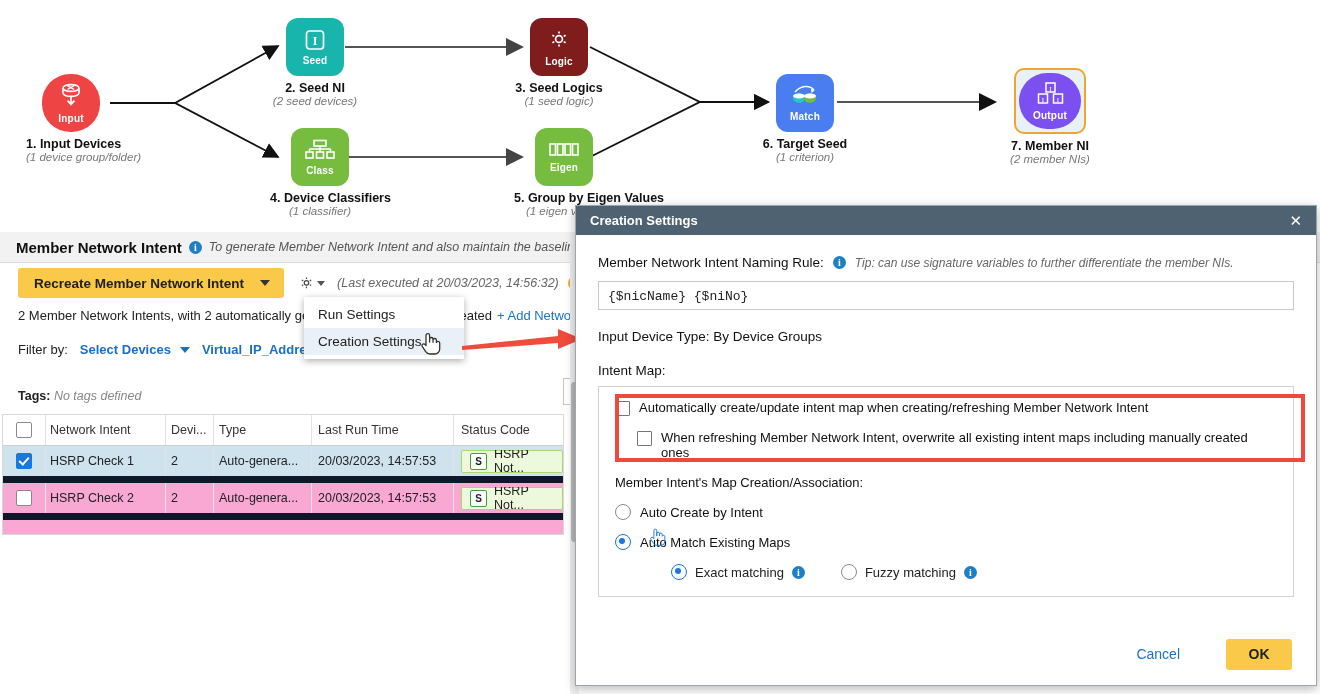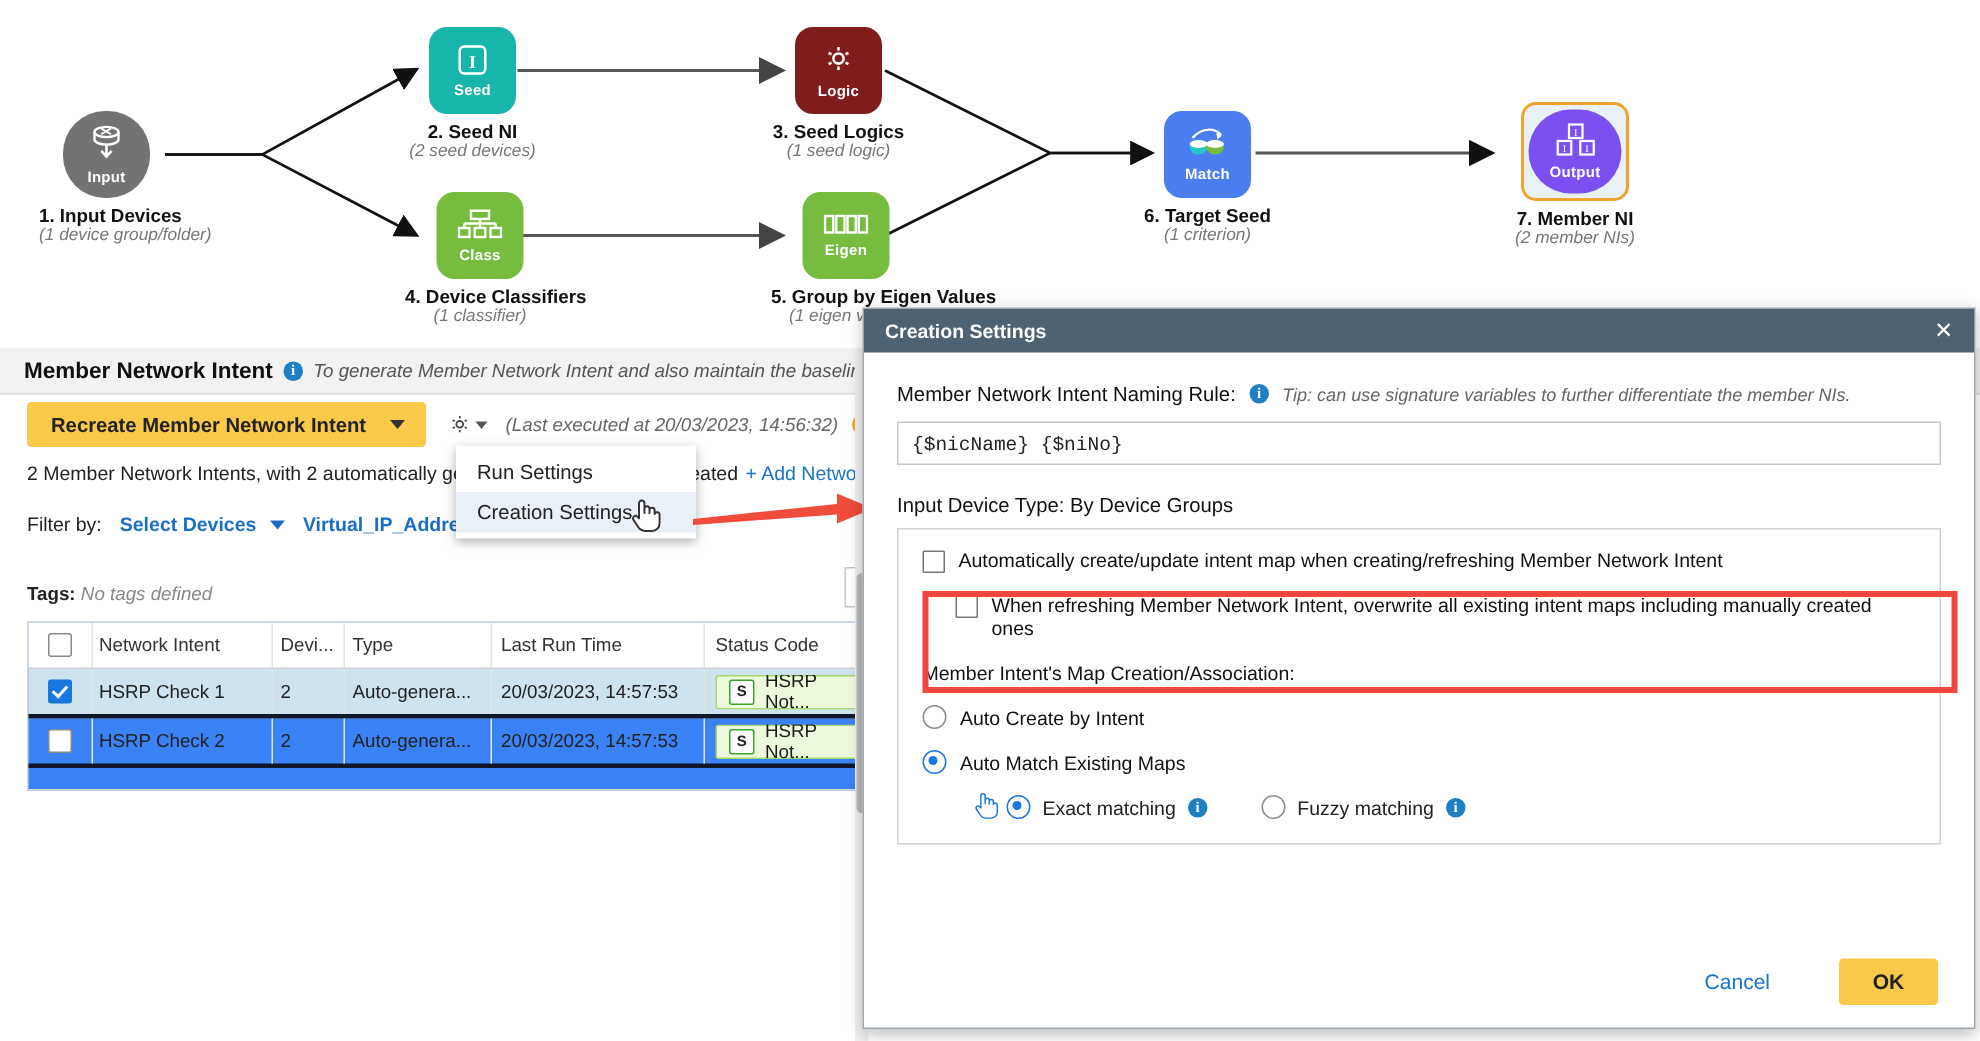--- a/index.html
+++ b/index.html
@@ -81,22 +81,22 @@
     position:absolute;left:304px;top:297px;width:160px;background:#fff;
     box-shadow:0 2px 7px rgba(0,0,0,.32);z-index:40;padding:4px 0;
   }
   .menu .mi{height:27px;line-height:27px;padding-left:14px;font-size:13.5px;color:#222;cursor:pointer;position:relative;}
   .menu .mi.hl{background:#e9f0f7;}
   .cursor-hand{position:absolute;left:420px;top:331px;z-index:45;}
 
   .red-arrow{position:absolute;left:460px;top:326px;z-index:44;}
 
   
-  .tbl{position:absolute;left:18px;top:182px;width:560px;border:1px solid #d9d9d9;border-bottom:none;background:#3b82f6;}
-  .tbl .row{display:flex;align-items:center;height:30px;border-bottom:3px solid #0f172a;font-size:12.5px;}
+  .tbl{position:absolute;left:2px;top:182px;width:560px;border:1px solid #d9d9d9;border-bottom:none;background:#f9a8d4;}
+  .tbl .row{display:flex;align-items:center;height:30px;border-bottom:7px solid #0f172a;font-size:12.5px;}
   .tbl .row.head{background:#fff;font-weight:normal;color:#333;border-bottom:1px solid #d0d0d0;}
   .tbl .row.sel{background:#cfe3ef;}
   .c-chk{width:42px;display:flex;justify-content:center;align-items:center;flex:none;}
   .c-name{width:115px;padding-left:4px;flex:none;}
   .c-dev{width:42px;flex:none;}
   .c-type{width:92px;flex:none;overflow:hidden;white-space:nowrap;}
   .c-run{width:135px;flex:none;white-space:nowrap;}
   .c-stat{flex:1;min-width:0;overflow:hidden;}
   .vline{width:1px;background:#e3e3e3;align-self:stretch;}
   .cb{width:14px;height:14px;border:1px solid #8a8a8a;background:#fff;border-radius:2px;display:inline-block;position:relative;cursor:pointer;}
@@ -177,21 +177,21 @@
       <path d="M110,103 L175,103 L175,103 L278,46" stroke="#111" stroke-width="1.8" fill="none" marker-end="url(#ah)"></path>
       <path d="M110,103 L175,103 L175,103 L278,157" stroke="#111" stroke-width="1.8" fill="none" marker-end="url(#ah)"></path>
       <line x1="345" y1="47" x2="522" y2="47" stroke="#555" stroke-width="2" marker-end="url(#ahg)"></line>
       <line x1="345" y1="157" x2="522" y2="157" stroke="#555" stroke-width="2" marker-end="url(#ahg)"></line>
       <path d="M590,47 L700,102 L768,102" stroke="#111" stroke-width="1.8" fill="none" marker-end="url(#ah)"></path>
       <path d="M590,157 L700,102 L768,102" stroke="#111" stroke-width="1.8" fill="none" marker-end="url(#ah)"></path>
       <line x1="837" y1="102" x2="995" y2="102" stroke="#555" stroke-width="2" marker-end="url(#ah)"></line>
     </svg>
 
     <div class="node" style="left:26px;top:74px;width:90px;">
-      <div class="shape round" style="background:#737373;">
+      <div class="shape round" style="background:#ef4444;">
         <span class="glyph">
           <svg width="24" height="26" viewBox="0 0 24 26">
               <ellipse cx="12" cy="5" rx="8" ry="3.4" fill="none" stroke="#fff" stroke-width="1.6"></ellipse>
               <path d="M4,5 L4,10 A8,3.4 0 0 0 20,10 L20,5" fill="none" stroke="#fff" stroke-width="1.6"></path>
               <path d="M8.5,2.6 L15,6.5 M15,2.6 L8.5,6.5" stroke="#fff" stroke-width="1.3"></path>
               <path d="M12,13 L12,21 M8.6,17.6 L12,21.4 L15.4,17.6" stroke="#fff" stroke-width="1.7" fill="none"></path>
             </svg>
         </span>
         <div class="cap">Input</div>
       </div>
@@ -447,20 +447,21 @@
     <div class="modal-body">
       <div class="naming-row">
         <span class="m-lbl">Member Network Intent Naming Rule:</span>
         <span class="info-i">i</span>
         <span class="tip">Tip: can use signature variables to further differentiate the member NIs.</span>
       </div>
       <div class="m-input">{$nicName} {$niNo}</div>
 
       <div class="m-line">Input Device Type: By Device Groups</div>
 
+      <div class="m-sec">Intent Map:</div>
 
       <div class="box">
         <div class="opt">
           <span class="ck"></span>
           <span>Automatically create/update intent map when creating/refreshing Member Network Intent</span>
         </div>
         <div class="opt indent">
           <span class="ck"></span>
           <span>When refreshing Member Network Intent, overwrite all existing intent maps including manually created ones</span>
         </div>

